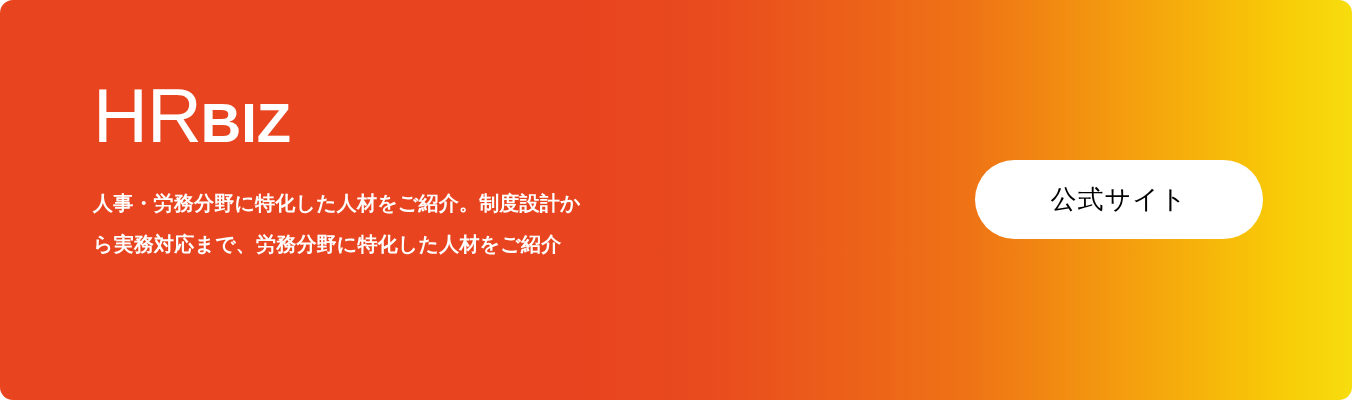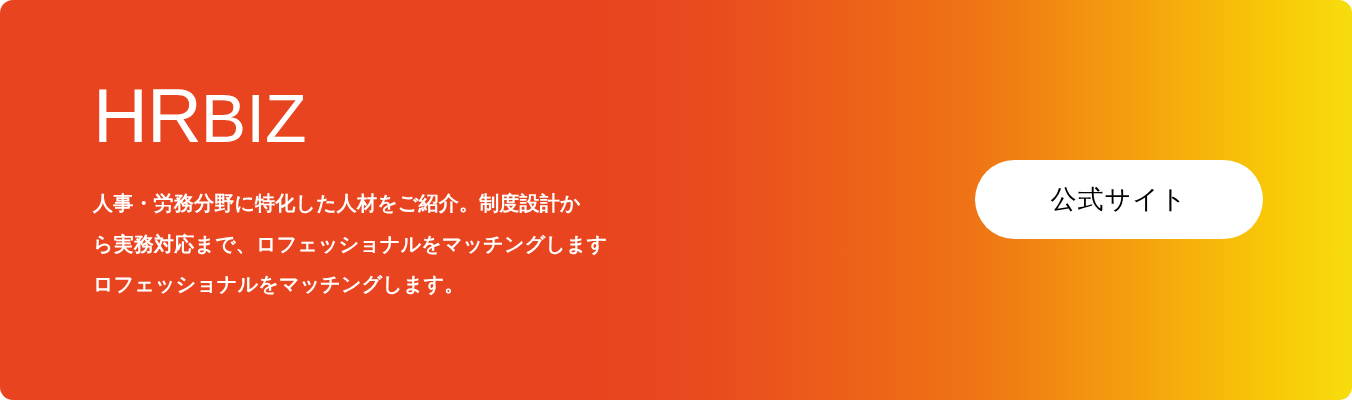--- a/index.html
+++ b/index.html
@@ -45,22 +45,22 @@
     white-space: nowrap;
     letter-spacing: 0.5px;
     user-select: none;
   }
   .logo-hr {
     font-size: 76px;
     font-weight: 400;
     letter-spacing: -1px;
   }
   .logo-biz {
-    font-size: 68px;
-    font-weight: 400;
+    font-size: 56px;
+    font-weight: 700;
     letter-spacing: 0px;
   }
 
   .description {
     position: absolute;
     left: 0;
     top: 183px;
     width: 668px;
     color: #ffffff;
     font-size: 20px;
@@ -100,21 +100,20 @@
 <div class="banner">
 
   <div class="content">
 
     <div class="logo">
       <span class="logo-hr">HR</span><span class="logo-biz">BIZ</span>
     </div>
 
     <div class="description">
       <span class="line">人事・労務分野に特化した人材をご紹介。制度設計か</span>
-      <span class="line">ら実務対応まで、ロフェッショナルをマッチングします</span>
-      <span class="line">ロフェッショナルをマッチングします。</span>
+      <span class="line">ら実務対応まで、労務分野に特化した人材をご紹介</span>
     </div>
 
   </div>
 
   <button class="cta-button">公式サイト</button>
 
 </div>
 
 </body></html>

